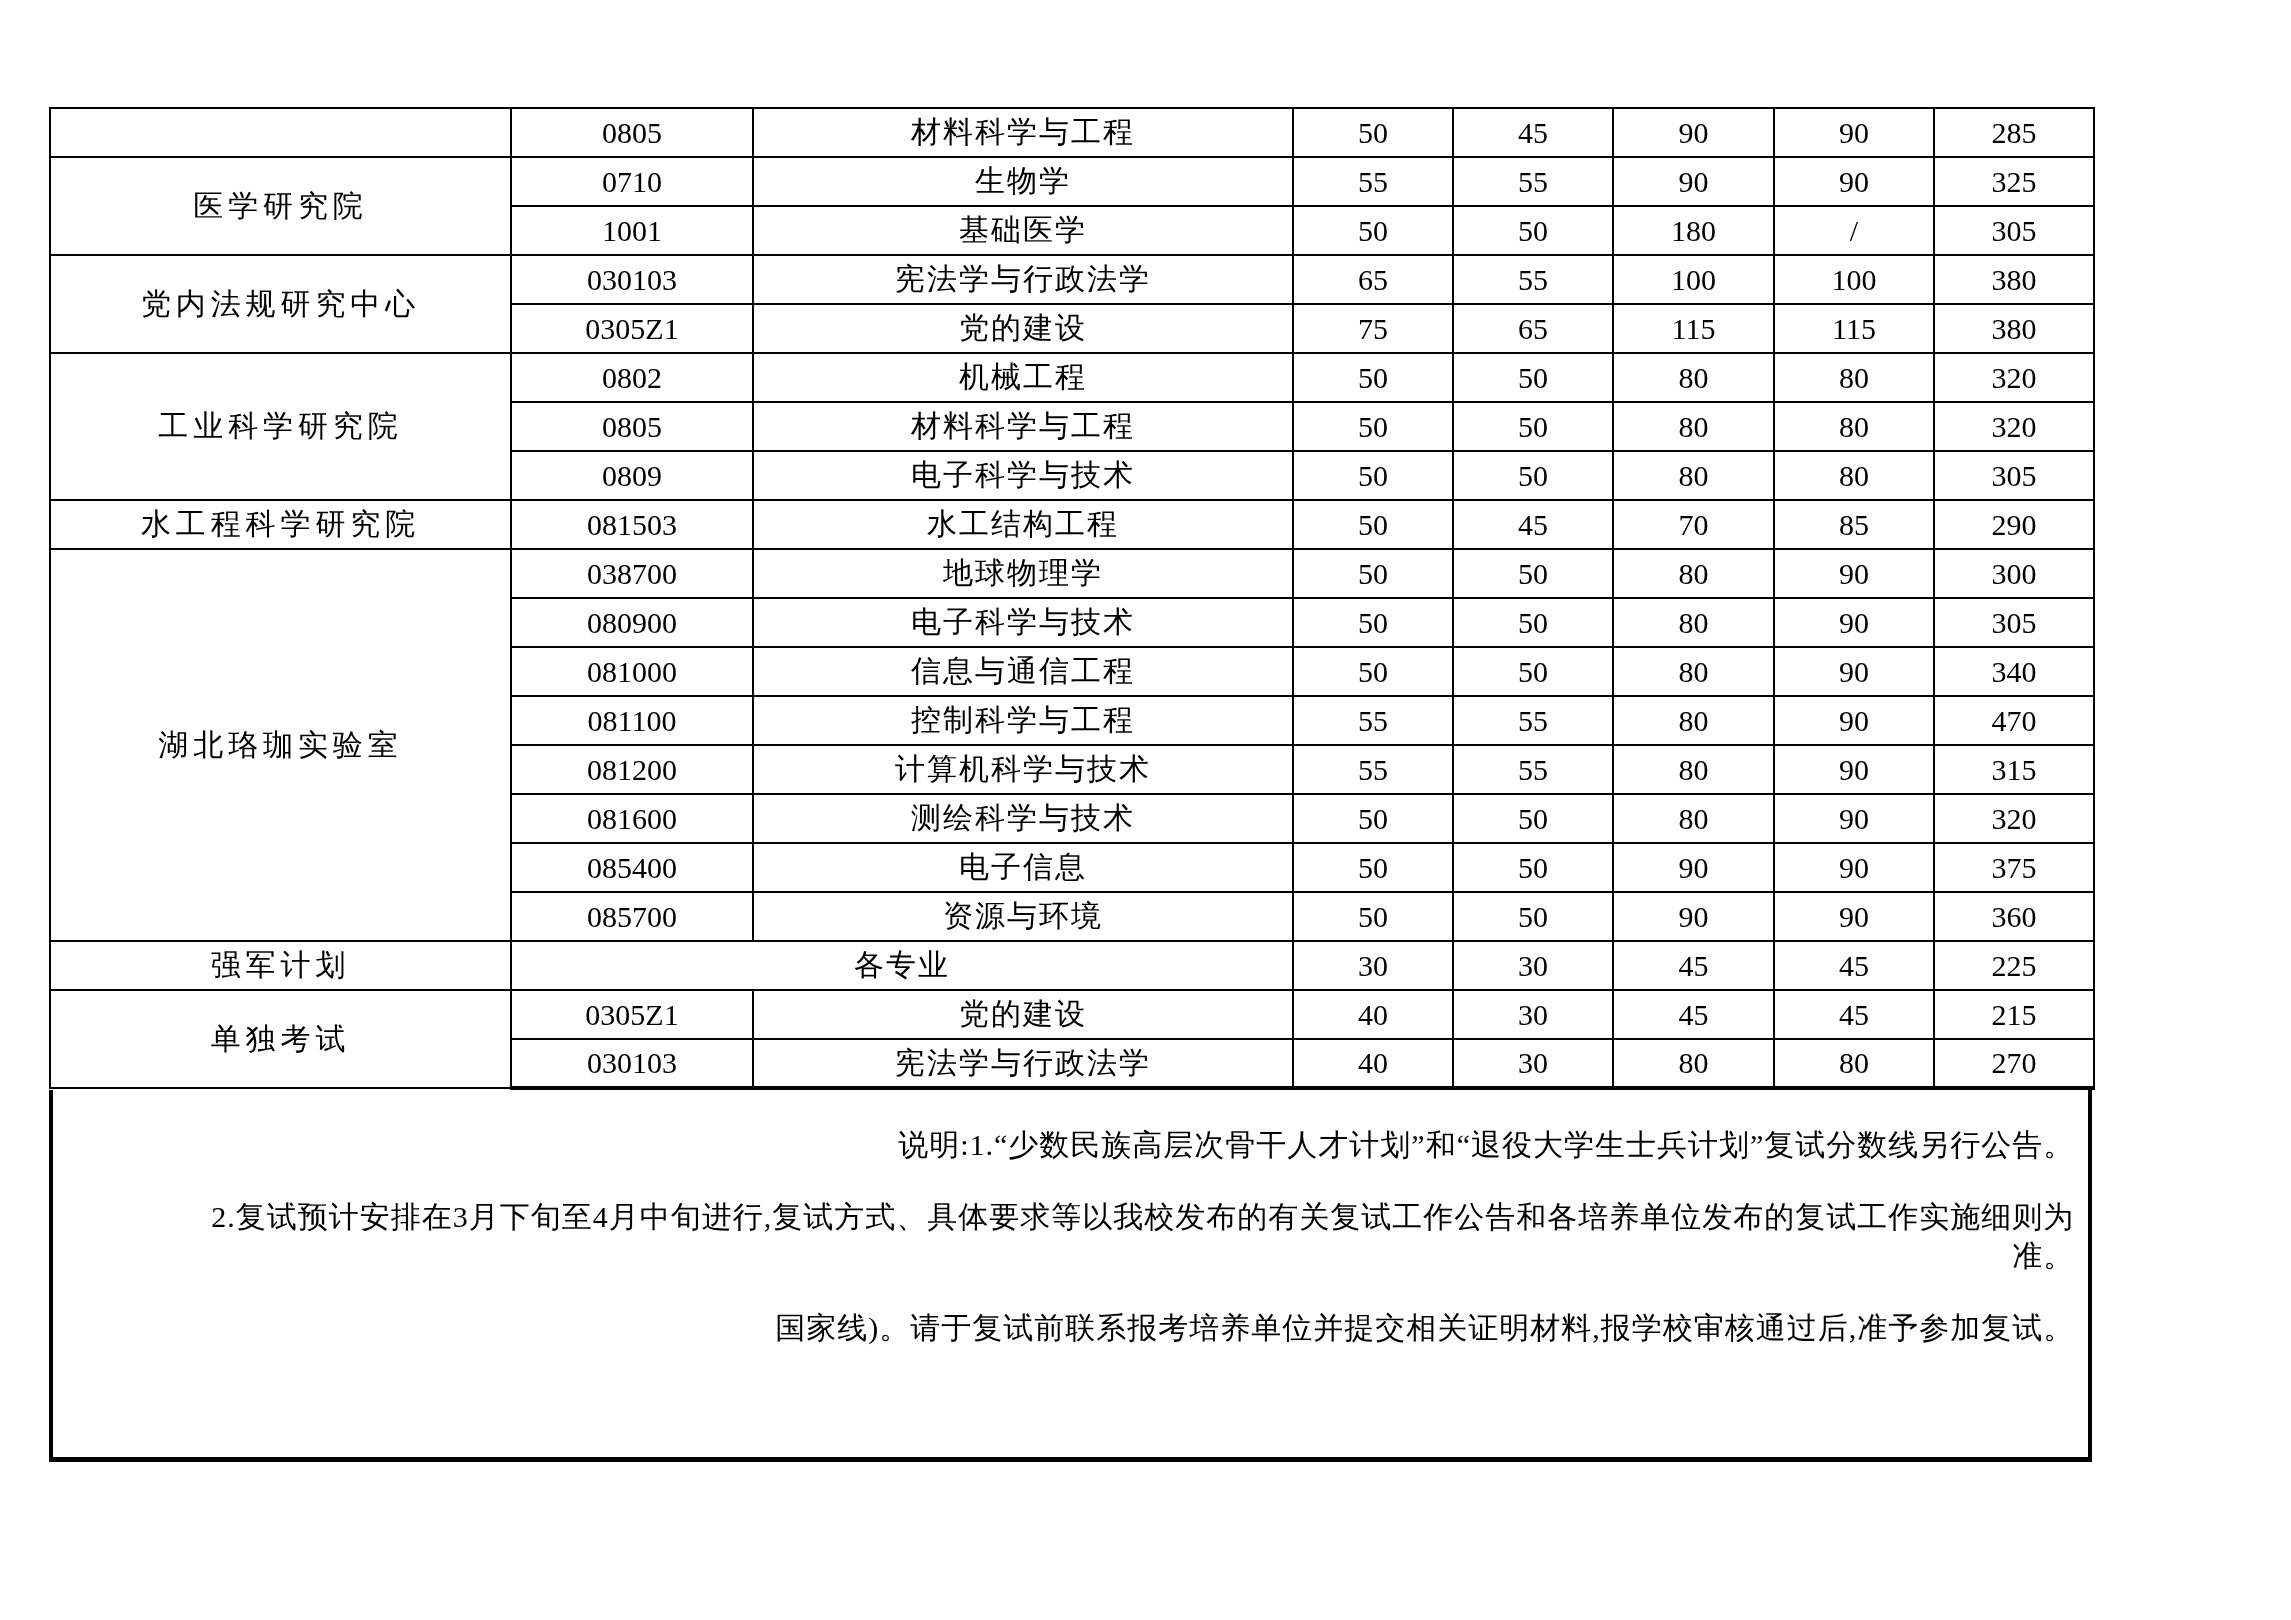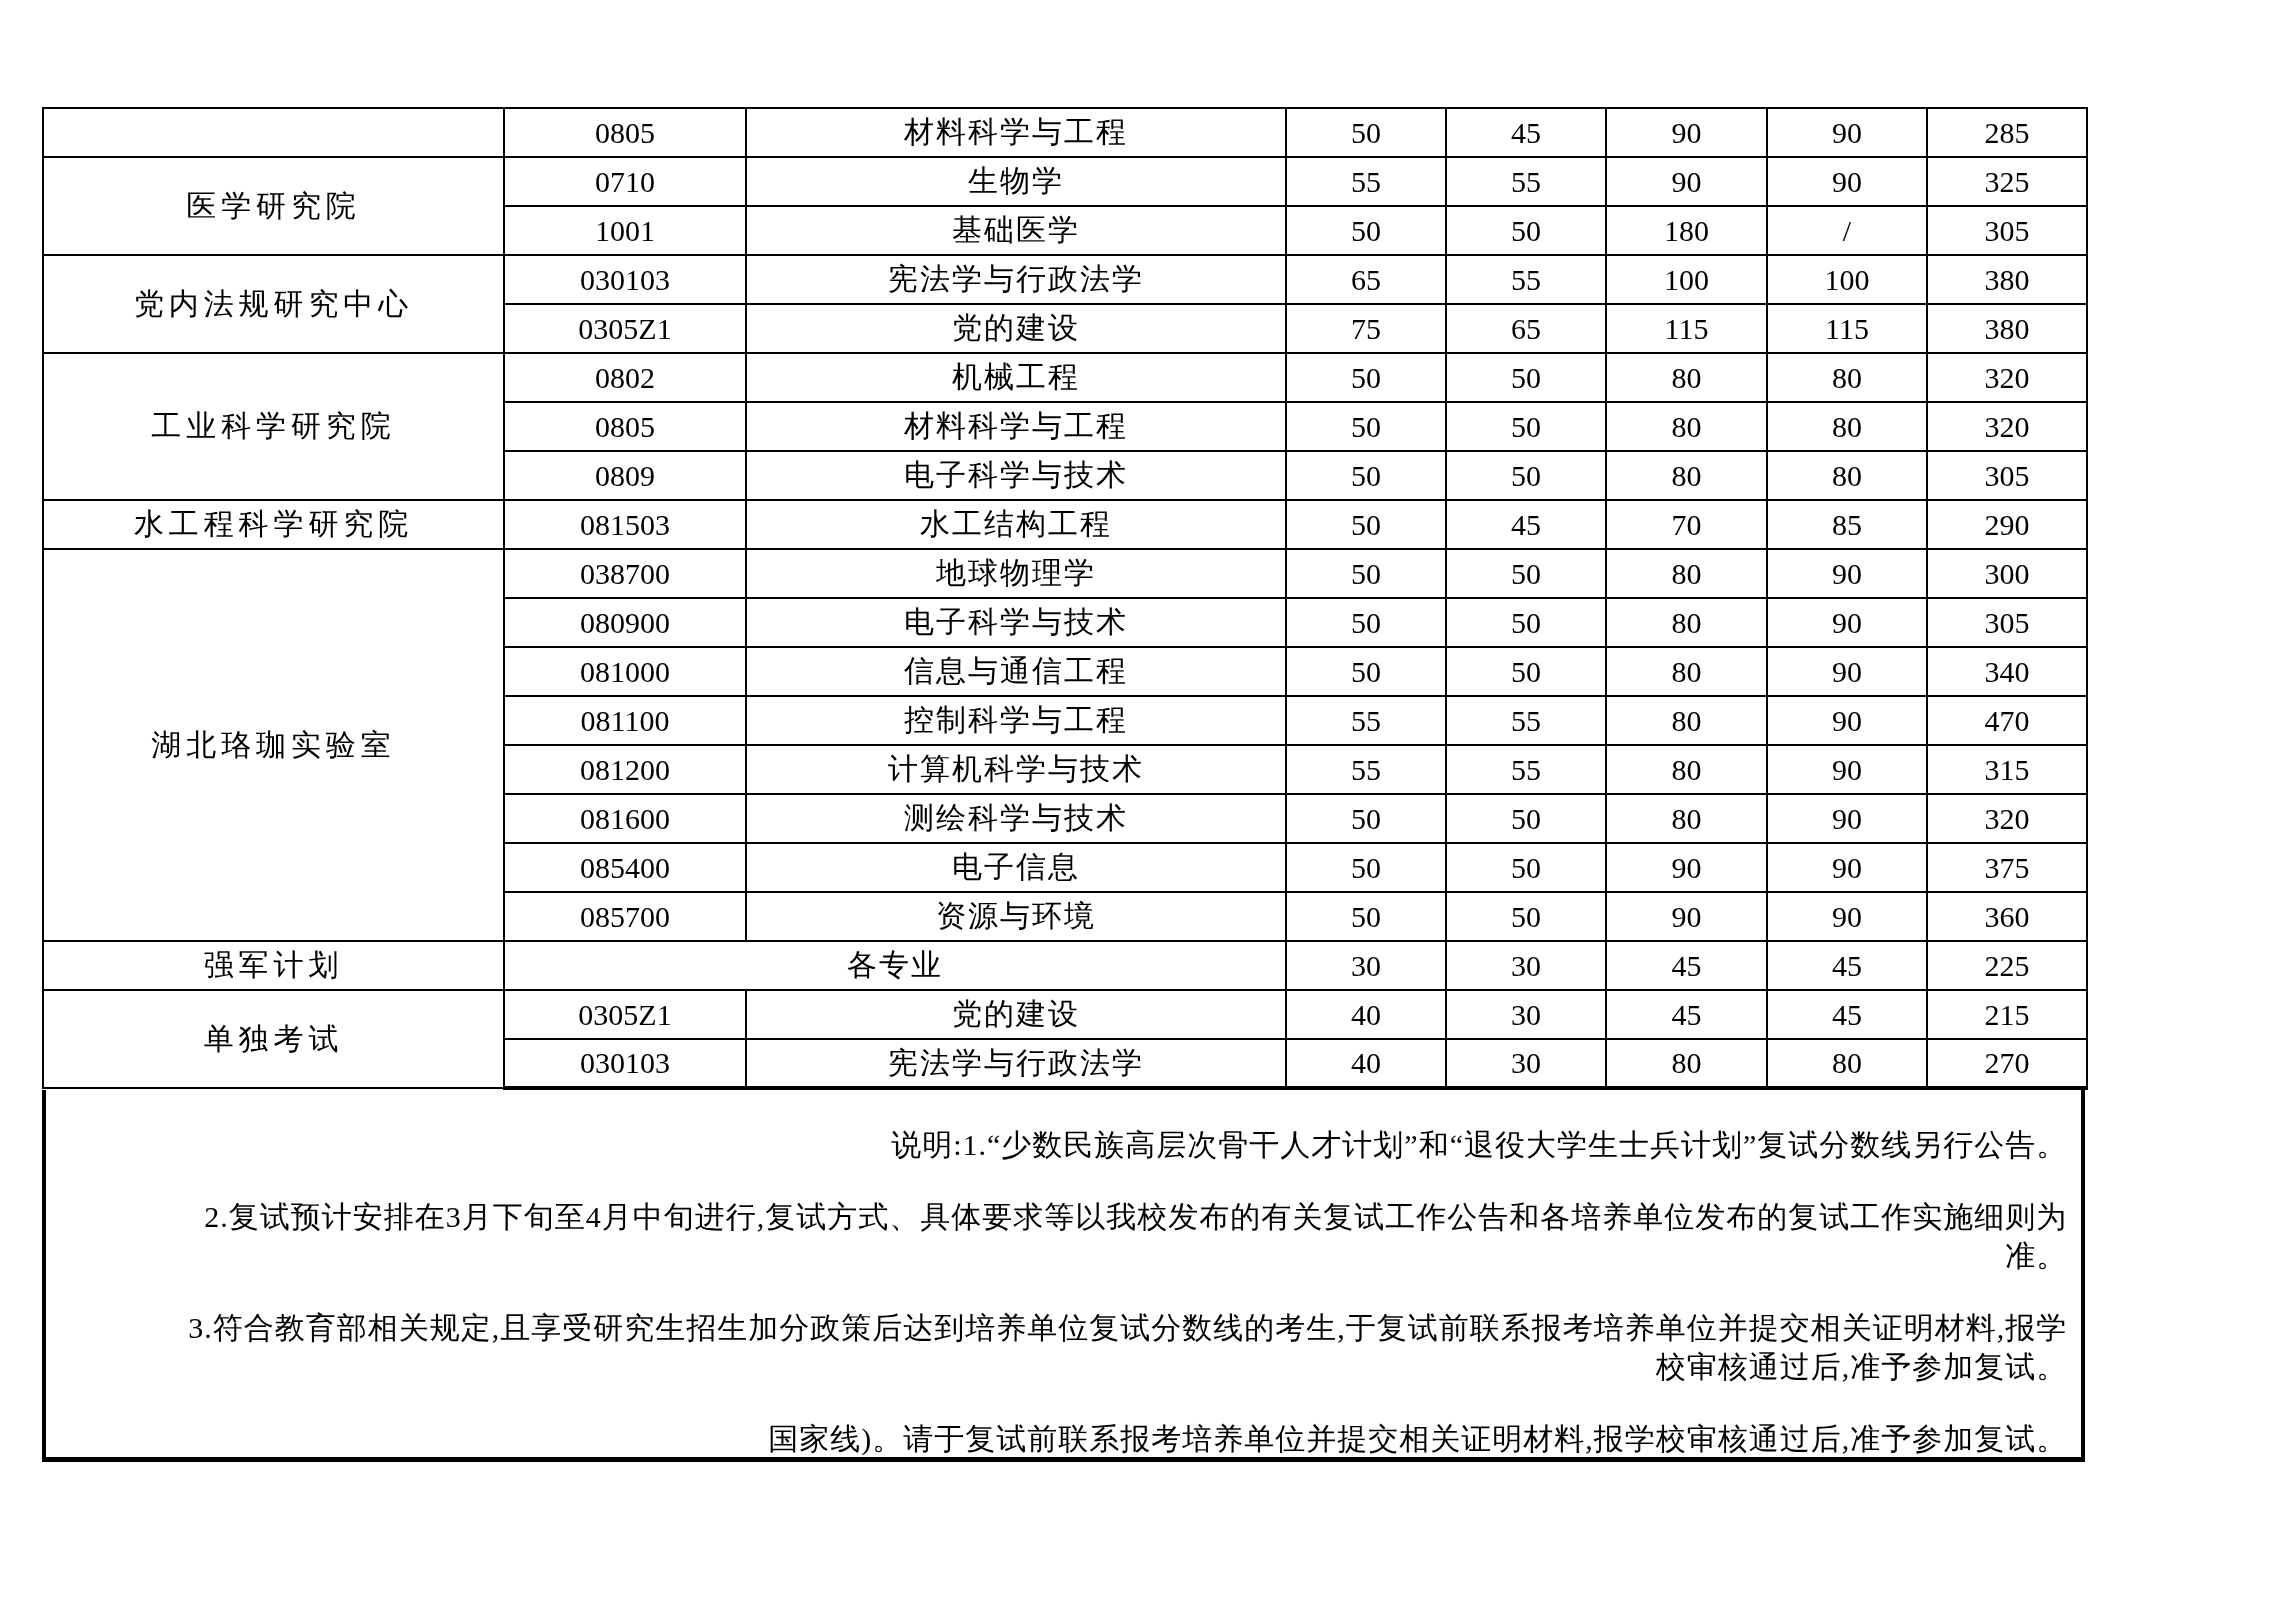--- a/index.html
+++ b/index.html
@@ -9,21 +9,21 @@
   }
   body {
     width: 2292px;
     height: 1620px;
     position: relative;
     font-family: "Liberation Serif", "DejaVu Serif", serif;
     color: #000000;
   }
   .sheet {
     position: absolute;
-    left: 42px;
+    left: 49px;
     top: 107px;
     width: 2043px;
   }
   table.score-table {
     border-collapse: collapse;
     table-layout: fixed;
     width: 2043px;
   }
   table.score-table tr { height: 49px; }
   table.score-table td {
@@ -276,22 +276,18 @@
     </table>
 
   <div class="notes">
     <div class="para">
       <div class="line">说明:1.“少数民族高层次骨干人才计划”和“退役大学生士兵计划”复试分数线另行公告。</div>
     </div>
     <div class="para">
       <div class="line ind">2.复试预计安排在3月下旬至4月中旬进行,复试方式、具体要求等以我校发布的有关复试工作公告和各培养单位发布的复试工作实施细则为准。</div>
     </div>
     <div class="para">
-      <div class="line ind">3.符合教育部相关规定,且享受研究生招生加分政策后达到培养单位复试分数线的考生,于复试前联系报考培养单位并提交相关证明材料,报学</div>
-      <div class="line">校审核通过后,准予参加复试。</div>
-    </div>
-    <div class="para">
       <div class="line">国家线)。请于复试前联系报考培养单位并提交相关证明材料,报学校审核通过后,准予参加复试。</div>
     </div>
   </div>
 
 </div>
 
 
 </body></html>

